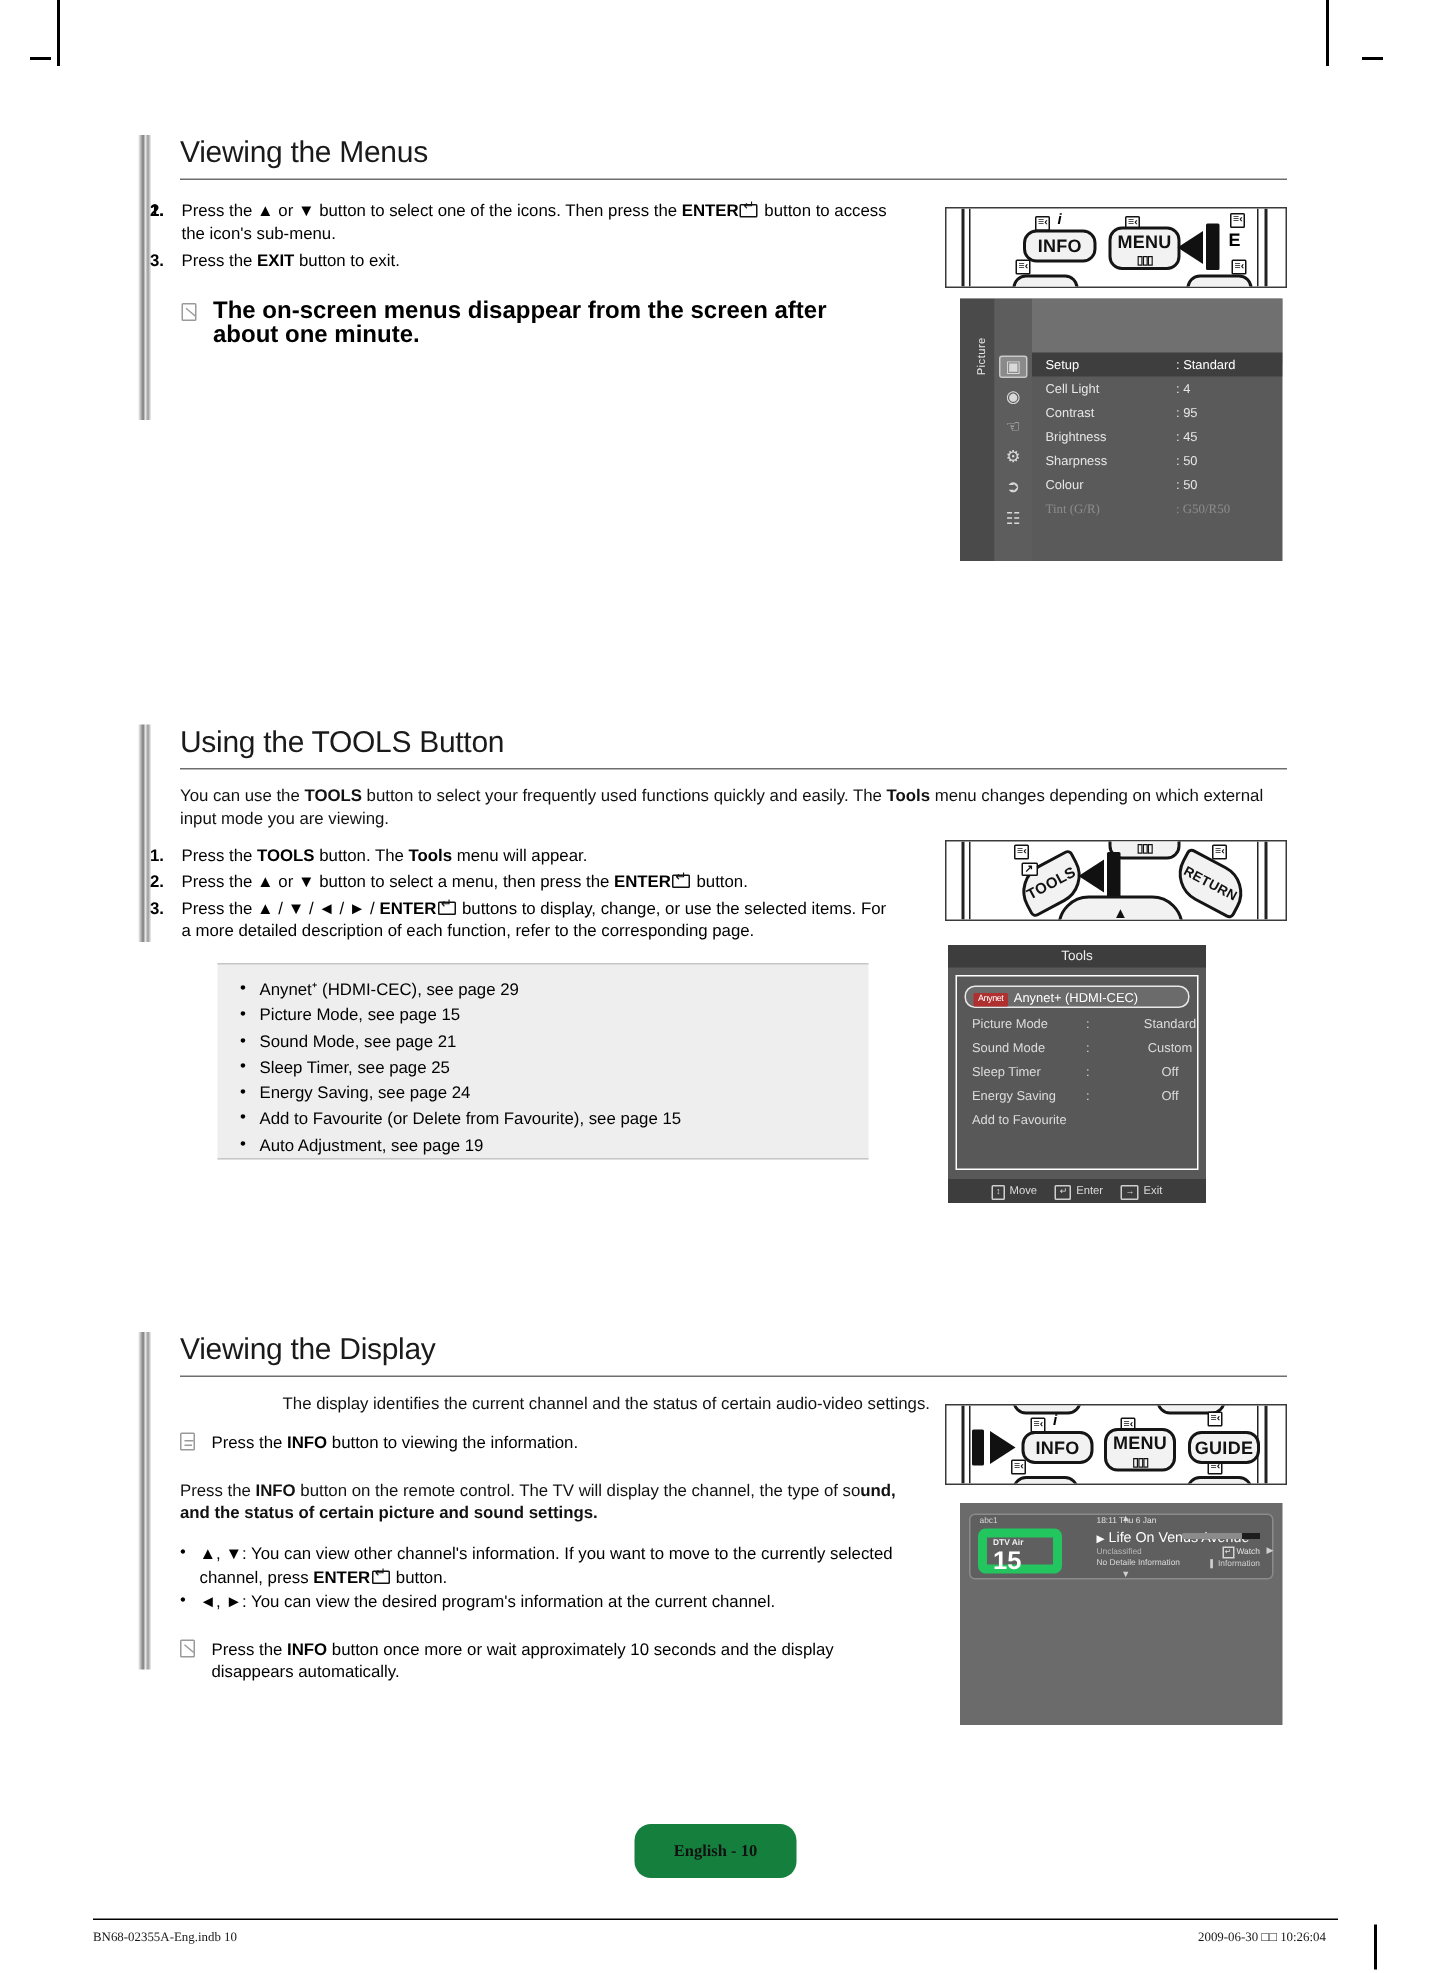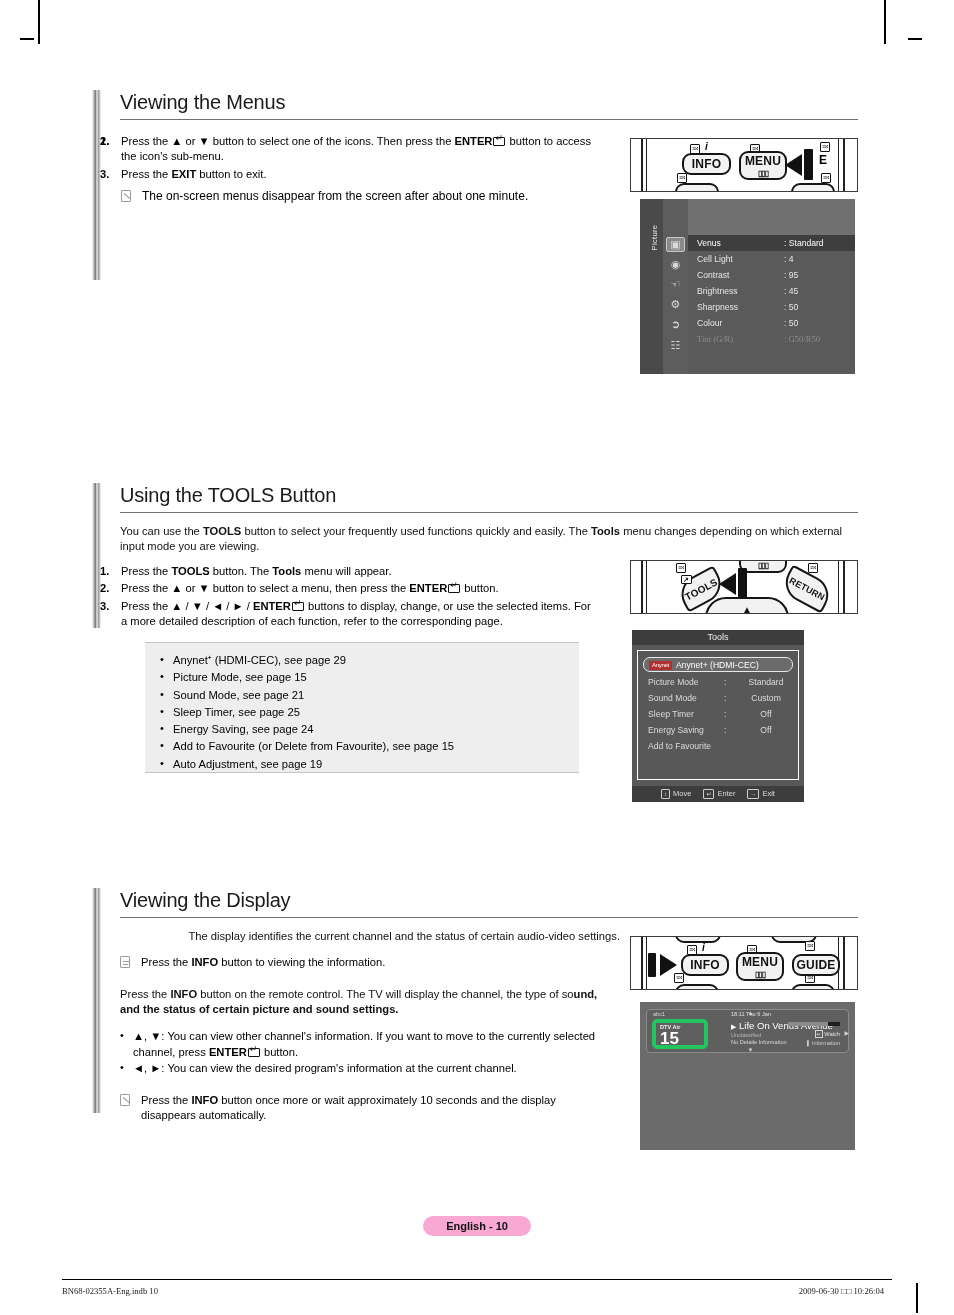--- a/index.html
+++ b/index.html
@@ -44,21 +44,21 @@
   ol.steps > li {
     position:relative; padding-left: 29px; margin-bottom: 2px;
     font-size: 11.2px; line-height: 15.4px;
   }
   ol.steps > li .num {
     position:absolute; left: 8px; top:0; font-weight:bold;
   }
 
   .note {
     position:relative; padding-left: 29px;
-    font-size: 12px; line-height: 15.4px; margin-top:7px;
+    font-size: 16px; line-height: 15.4px; margin-top:18px;font-weight:bold;
   }
   .note .nicon { position:absolute; left: 8px; top:0px; }
 
   .note2 {
     position:relative; padding-left: 24px;
     font-size: 11.2px; line-height: 15.4px;
   }
   .note2 .nicon { position:absolute; left: 3px; top:0px; }
 
   
@@ -175,21 +175,21 @@
   .tools-row {
     position:relative; height:16px; line-height:16px; font-size:8.6px;
     color:#dcdcdc; padding-left:10px;
   }
   .tools-row.sel {
     margin:0 5px 2px 5px; padding-left:5px;
     border:1px solid #e9e9e9; border-radius:7px; background:#6b6b6b; color:#fff;
     height:15px; line-height:14px;
   }
   .tools-row .colon { position:absolute; left:86px; }
-  .tools-row .val { position:absolute; left:102px; width:52px; text-align:center; }
+  .tools-row .val { position:absolute; left:116px; width:52px; text-align:center; }
   .anynet-badge {
     display:inline-block; background:#b03030; color:#fff; font-size:6px;
     padding:0 3px; line-height:9px; border-radius:1px; vertical-align:1px;
     margin-right:4px; letter-spacing:-0.3px;
   }
   .tools-foot {
     position:absolute; left:0; right:0; bottom:0; height:16px;
     background:#3d3d3d; display:flex; align-items:center; justify-content:center;
     gap:12px; color:#dcdcdc; font-size:7.5px;
   }
@@ -200,42 +200,42 @@
 
   
   .tv-screen { position:absolute; background:#6b6b6b; }
   .infobar {
     position:absolute; left:6px; right:6px; top:7px; height:44px;
     background:#5f5f5f; border:1px solid #8b8b8b; border-radius:4px;
     color:#e9e9e9;
   }
   .ib-chan {
     position:absolute; left:5px; top:9px; width:56px; height:30px;
-    border:4px solid #22c55e; border-radius:5px;
+    border:6px solid #22c55e; border-radius:5px;
   }
   .ib-src { position:absolute; left:4px; top:1px; font-size:5.6px; font-weight:bold; color:#f0f0f0; }
   .ib-num { position:absolute; left:4px; top:7px; font-size:17px; font-weight:bold; color:#ffffff; line-height:18px; }
   .ib-brand { position:absolute; left:6px; top:1px; font-size:5.6px; color:#d6d6d6; }
   .ib-time { position:absolute; left:84px; top:1px; font-size:5.6px; color:#e2e2e2; }
   .ib-prog { position:absolute; left:84px; top:10px; font-size:9.5px; color:#fdfdfd; }
   .ib-sub1 { position:absolute; left:84px; top:22px; font-size:5.6px; color:#b6b6b6; }
   .ib-sub2 { position:absolute; left:84px; top:29px; font-size:5.6px; color:#d9d9d9; }
   .ib-meter { position:absolute; right:8px; top:12px; width:52px; height:4px; background:#8b8b8b; border-radius:1px; }
   .ib-meter i { position:absolute; right:0; top:0; width:12px; height:4px; background:#1d1d1d; }
   .ib-act1 { position:absolute; right:8px; top:21px; font-size:5.6px; color:#e2e2e2; }
   .ib-act2 { position:absolute; right:8px; top:30px; font-size:5.6px; color:#cfcfcf; }
   .ib-up, .ib-dn { position:absolute; left:50%; color:#cfcfcf; font-size:6px; line-height:6px; }
   .ib-up { top:-0.5px; } .ib-dn { bottom:-0.5px; }
   .ib-rt { position:absolute; right:-1px; top:19px; color:#cfcfcf; font-size:6px; }
 
   
   .pagetag {
-    position:absolute; background:#f9a8d4; border-radius:11px;
-    width:108px; height:20px; display:flex; align-items:center; justify-content:center;
-    font-size:11px; font-weight:bold; color:#111;
+    position:absolute; background:#15803d; border-radius:11px;
+    width:108px; height:36px; display:flex; align-items:center; justify-content:center;
+    font-size:11px; font-weight:bold; color:#111;font-family:Liberation Serif, serif;
   }
   .foot-rule { position:absolute; border-top:1px solid #000; }
   .foot-txt { position:absolute; font-size:8.6px; color:#1a1a1a; font-family:"Liberation Serif", serif; }
 
   .enterkey {
     display:inline-block; position:relative; width:12px; height:9px;
     border:1.4px solid #111; border-radius:1px; vertical-align:-1px; margin:0 1px;
   }
   .enterkey:before {
     content:"\21B5"; position:absolute; left:1px; top:-4px; font-size:9px; color:#111; line-height:9px;
@@ -313,21 +313,21 @@
       <div class="osd-icon sel" style="top:38px;">▣</div>
       <div class="osd-icon" style="top:58px;">◉</div>
       <div class="osd-icon" style="top:78px;">☜</div>
       <div class="osd-icon" style="top:98px;">⚙</div>
       <div class="osd-icon" style="top:118px;">➲</div>
       <div class="osd-icon" style="top:139px;">☷</div>
     </div>
     <div class="osd-top"></div>
     <div class="osd-rows" style="padding-top:36px;">
       <div class="osd-row sel">
-        <span>Venus</span>
+        <span>Setup</span>
         <span class="val">: Standard</span>
       </div>
       <div class="osd-row">
         <span>Cell Light</span>
         <span class="val">: 4</span>
       </div>
       <div class="osd-row">
         <span>Contrast</span>
         <span class="val">: 95</span>
       </div>

